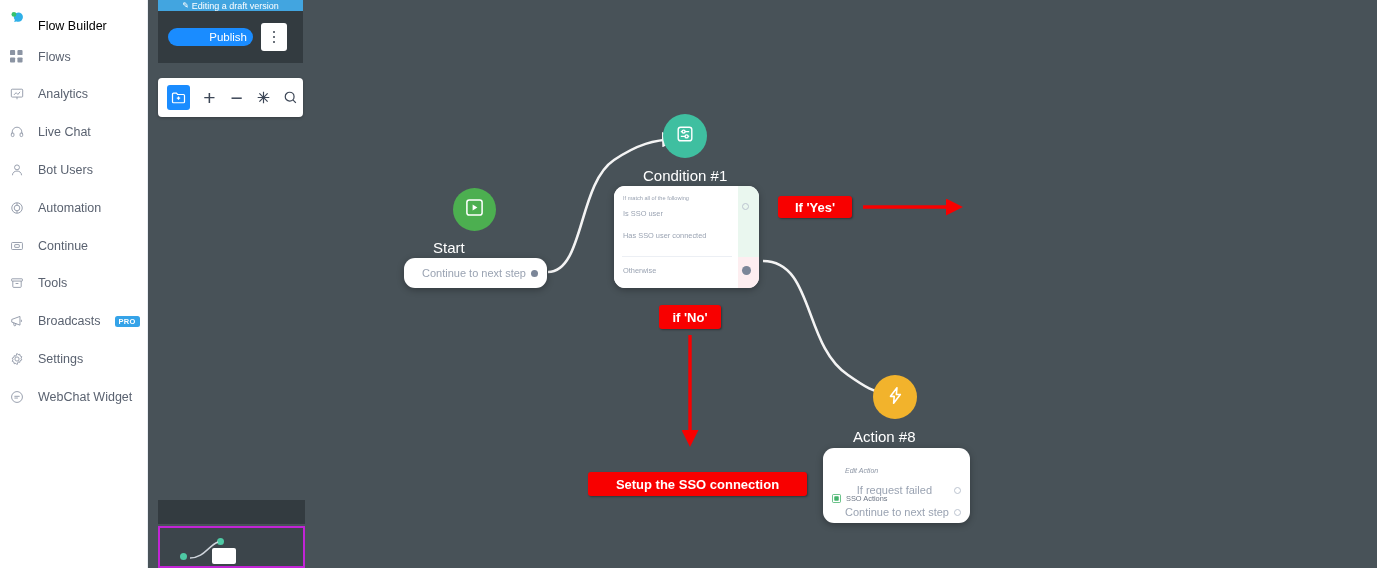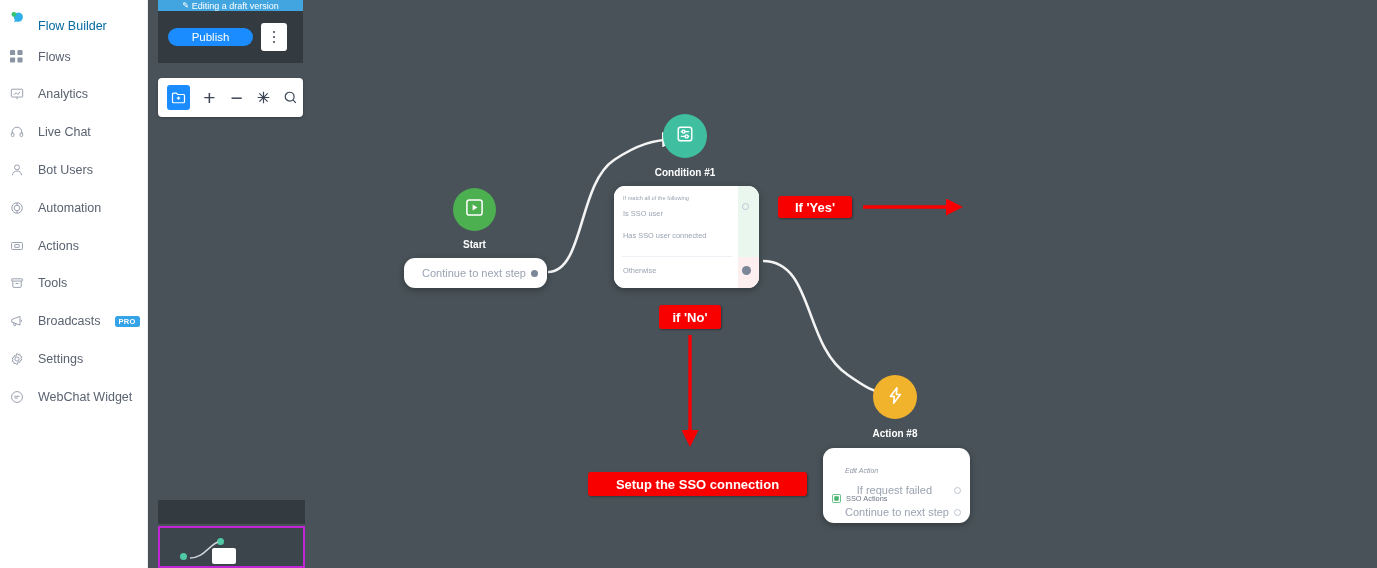--- a/index.html
+++ b/index.html
@@ -19,21 +19,21 @@
     display:flex;align-items:center;height:37.8px;
     padding-left:10px;box-sizing:border-box;
     color:#5a6270;font-size:12.5px;
     cursor:pointer;
   }
   .nav-item .ico{
     width:22px;height:16px;display:flex;align-items:center;
     flex:0 0 22px;color:#8b94a3;
   }
   .nav-item .lbl{margin-left:6px;white-space:nowrap;}
-  .nav-item.active .lbl{color:#0369a1;margin-top:14px;}
+  .nav-item.active .lbl{color:#000000;margin-top:14px;}
   .pro-badge{
     margin-left:14px;background:#35a3e8;color:#fff;
     font-size:7.5px;font-weight:bold;letter-spacing:.3px;
     padding:1.5px 4px 1.5px 4px;border-radius:2.5px;
     line-height:1;
   }
   
   #canvas{
     position:absolute;left:148px;top:0;width:1229px;height:568px;
     background:#485258;overflow:hidden;
@@ -48,21 +48,21 @@
   #draft-bar .pen{font-size:8px;line-height:1;}
   #topbar-panel{
     position:absolute;left:10px;top:11px;width:145px;height:52px;
     background:#333b40;
     display:flex;align-items:center;gap:8px;
     padding-left:10px;box-sizing:border-box;
   }
   #publish-btn{
     width:85px;height:18px;background:#1a8cff;color:#fff;
     border:none;border-radius:9px;font-size:11.5px;
-    font-family:"Liberation Sans",sans-serif;cursor:pointer;
+    font-family:"Liberation Sans",sans-serif;cursor:pointer;text-align:right;
   }
   #kebab-btn{
     width:26px;height:28px;background:#ffffff;border-radius:3px;
     display:flex;flex-direction:column;align-items:center;justify-content:center;
     gap:2.5px;cursor:pointer;
   }
   #kebab-btn i{width:2.6px;height:2.6px;background:#3b4450;border-radius:50%;display:block;}
   
   #zoom-toolbar{
     position:absolute;left:10px;top:78px;width:145px;height:39px;
@@ -92,22 +92,22 @@
     background:#3c454b;border:2px solid #c224d6;box-sizing:border-box;
   }
   .mm-dot{position:absolute;width:7px;height:7px;border-radius:50%;background:#4ec9a4;}
   .mm-card{position:absolute;background:#ffffff;border-radius:2px;}
   
   .node-circle{
     position:absolute;border-radius:50%;
     display:flex;align-items:center;justify-content:center;
   }
   .node-label{
-    position:absolute;color:#ffffff;font-size:10px;font-weight:bold;
-    text-align:center;white-space:nowrap;
+    position:absolute;color:#ffffff;font-size:15px;font-weight:normal;
+    white-space:nowrap;
   }
   .flow-card{
     position:absolute;background:#ffffff;border-radius:11px;
     box-shadow:0 2px 7px rgba(0,0,0,.3);overflow:hidden;
   }
   .row-text{color:#9aa3b2;font-size:11px;}
   .port{
     width:7px;height:7px;border-radius:50%;
     background:#7b8698;display:inline-block;vertical-align:middle;
   }
@@ -207,21 +207,21 @@
     <span class="lbl">Automation</span>
   </div>
 
   <div class="nav-item">
     <span class="ico">
       <svg width="14" height="14" viewBox="0 0 16 16" fill="none" stroke="#8b94a3" stroke-width="1">
           <rect x="1.8" y="4" width="12.4" height="8" rx="1"></rect>
           <rect x="5.4" y="6.4" width="5.2" height="3.2" rx=".5"></rect>
         </svg>
     </span>
-    <span class="lbl">Actions</span>
+    <span class="lbl">Continue</span>
   </div>
 
   <div class="nav-item">
     <span class="ico">
       <svg width="14" height="14" viewBox="0 0 16 16" fill="none" stroke="#8b94a3" stroke-width="1">
           <rect x="1.8" y="3.2" width="12.4" height="2.6" rx=".6"></rect>
           <path d="M3.2 5.8v6.2a1 1 0 0 0 1 1h7.6a1 1 0 0 0 1-1V5.8"></path>
           <path d="M6.4 8.6h3.2"></path>
         </svg>
     </span>

